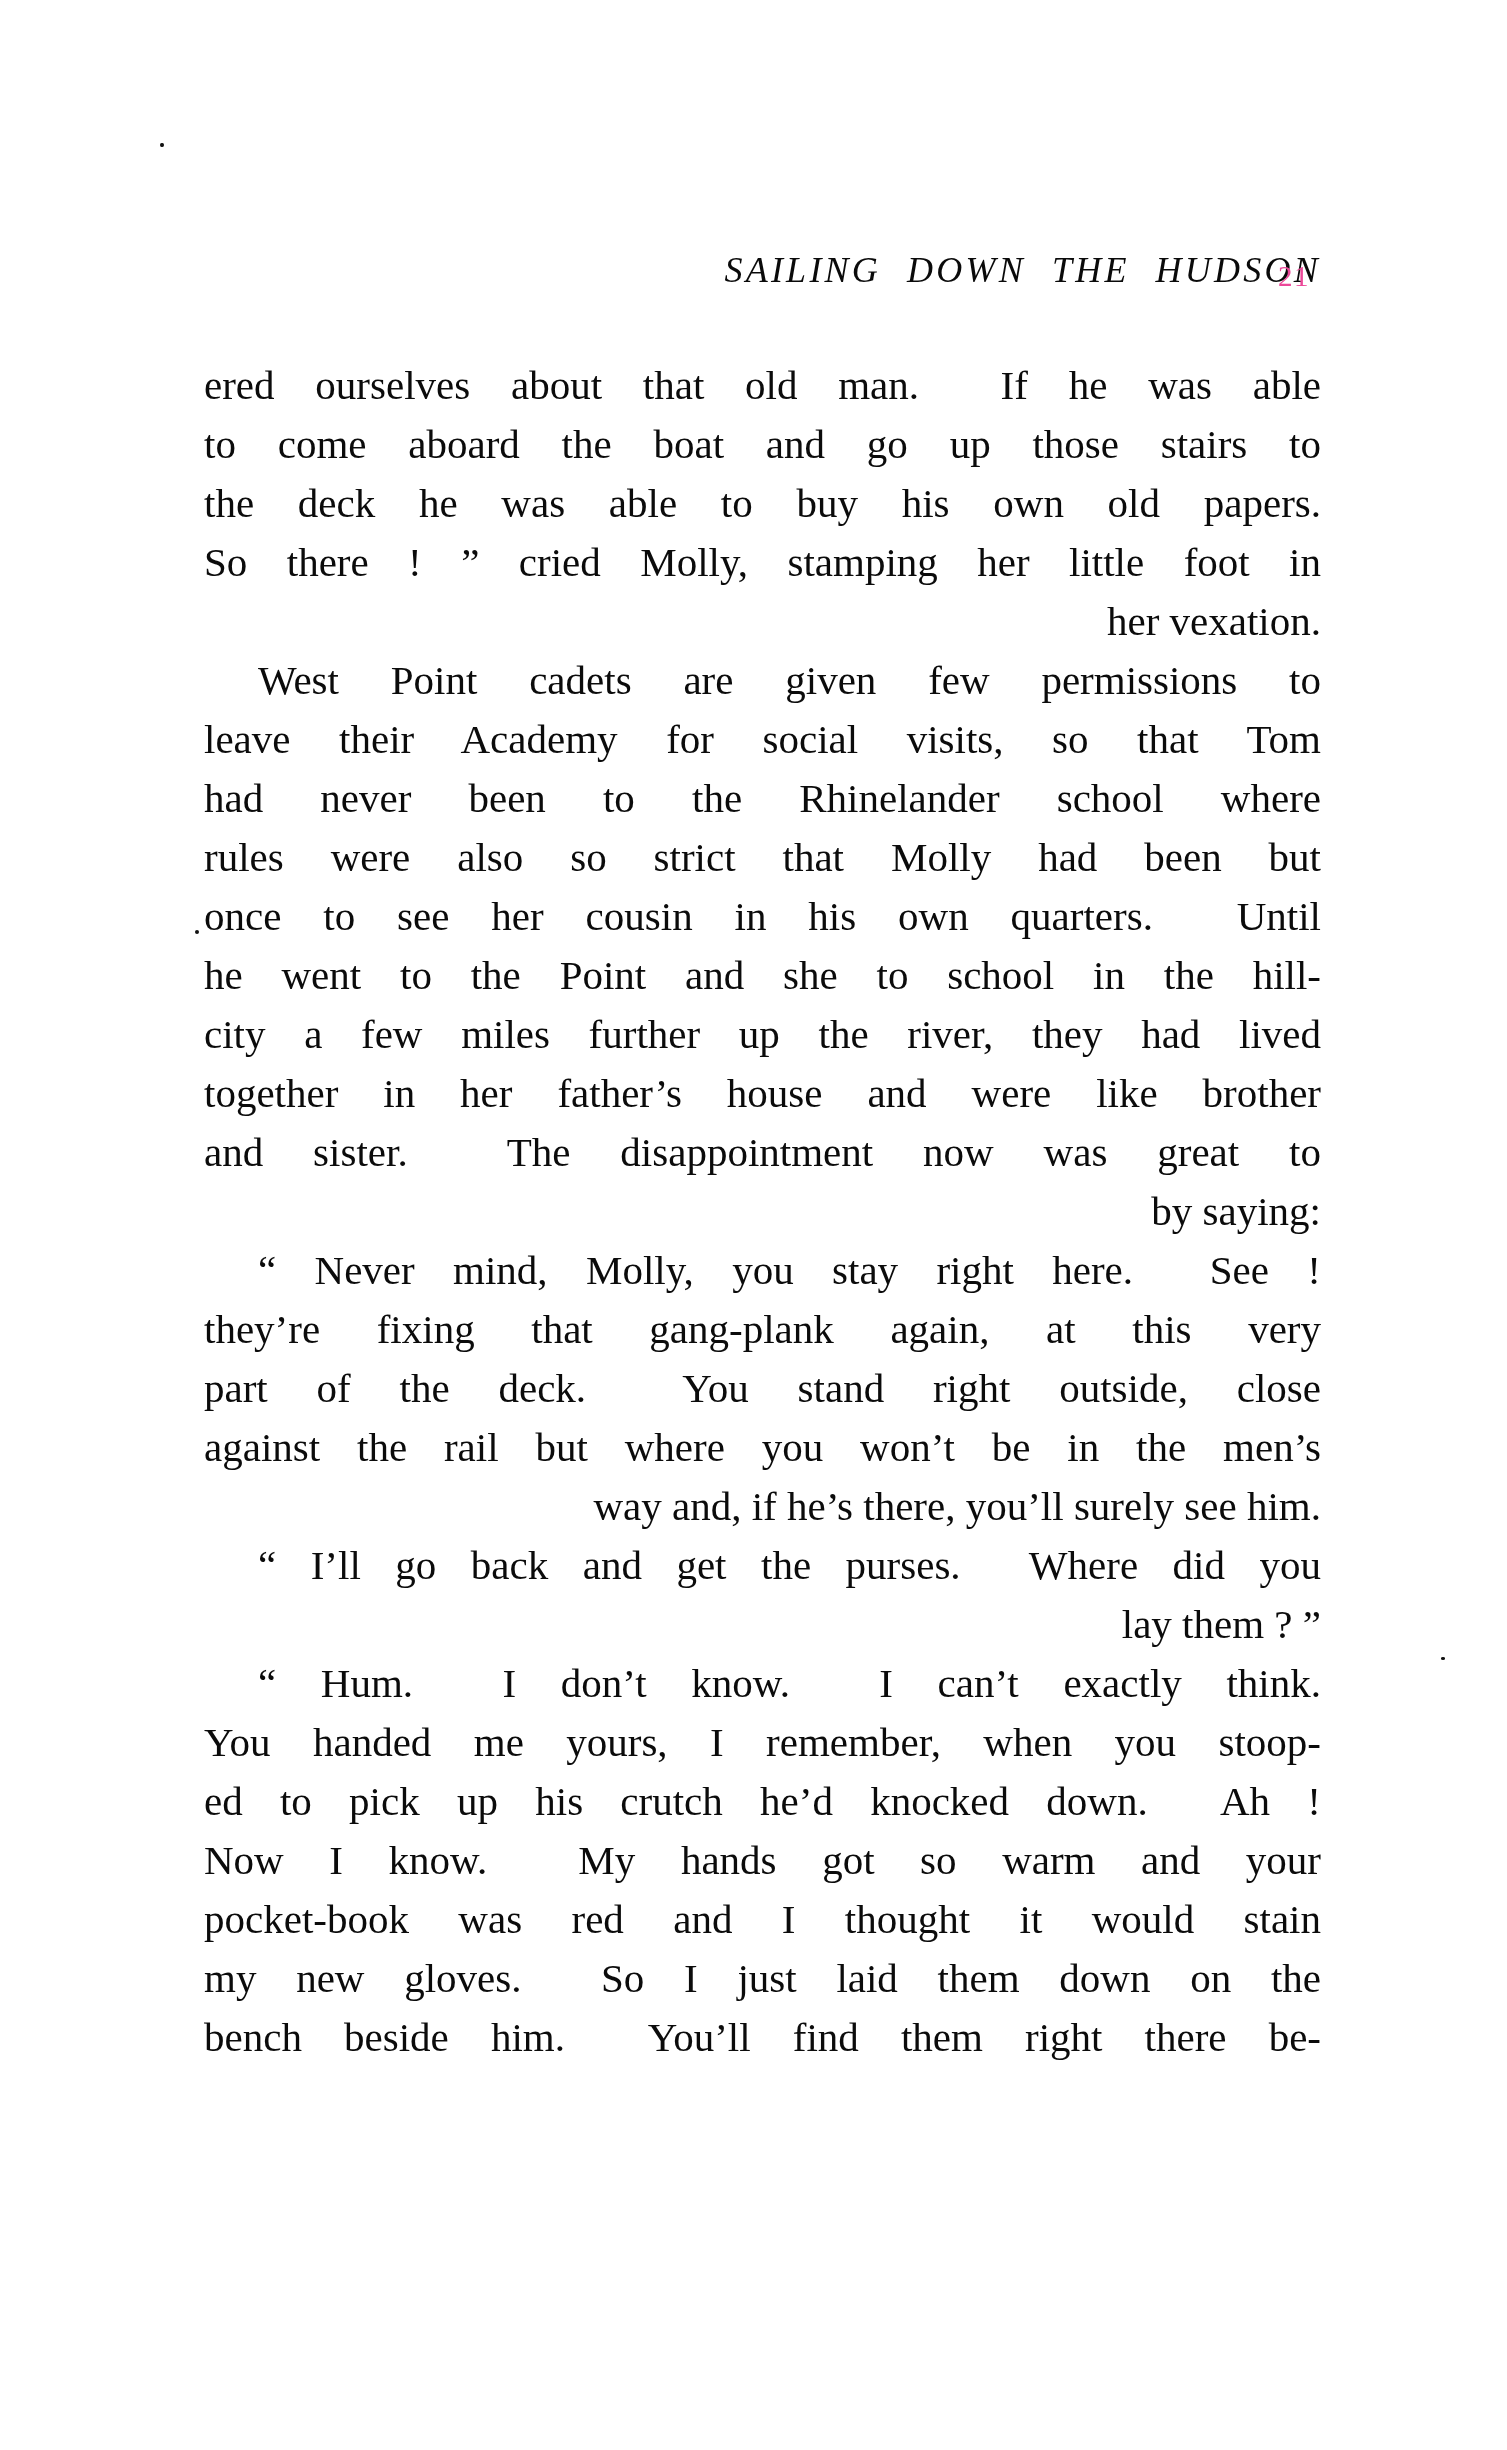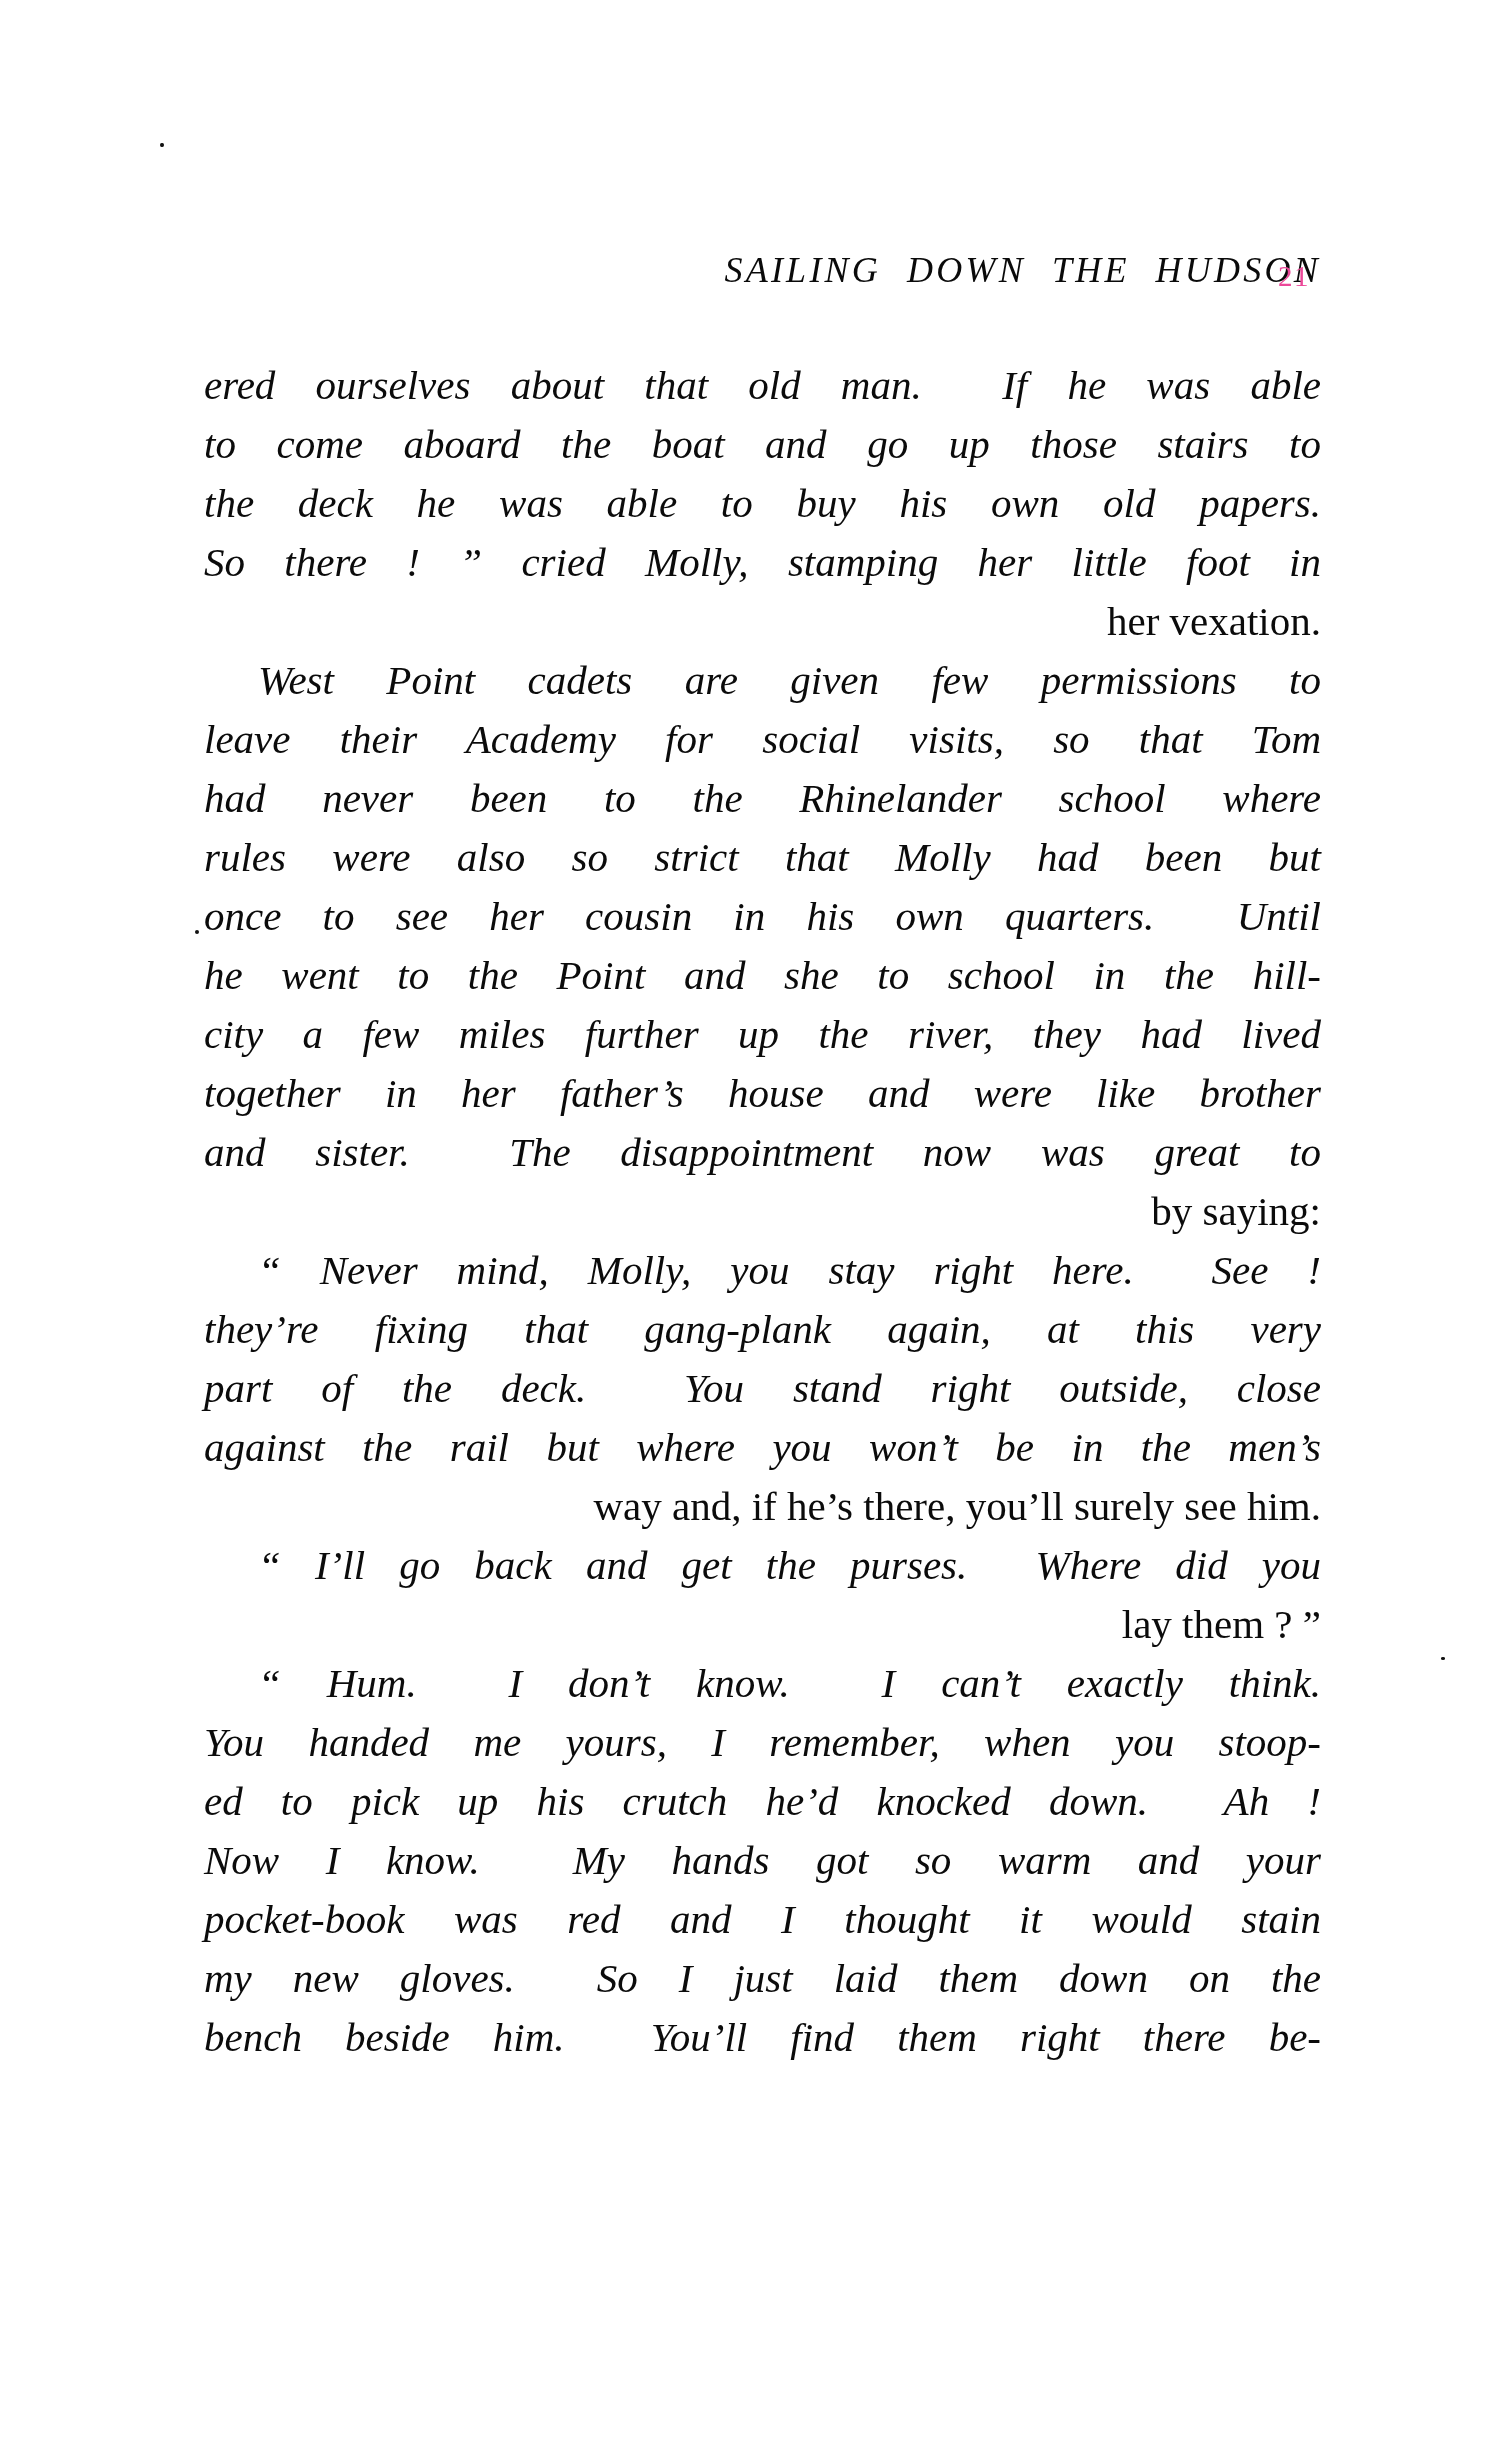--- a/index.html
+++ b/index.html
@@ -49,21 +49,20 @@
     font-size: 41px;
     line-height: 59px;
   }
   .line {
     white-space: pre-wrap;
     text-align: right;
   }
   .line.j {
     text-align: justify;
     text-align-last: justify;
-    font-style: italic;
   }
   .line.indent {
     text-indent: 54px;
   }
   .speck {
     position: absolute;
     background: #111;
     border-radius: 50%;
   }
   .speck.s1 { left: 160px; top: 143px; width: 3.5px; height: 4.4px; }

